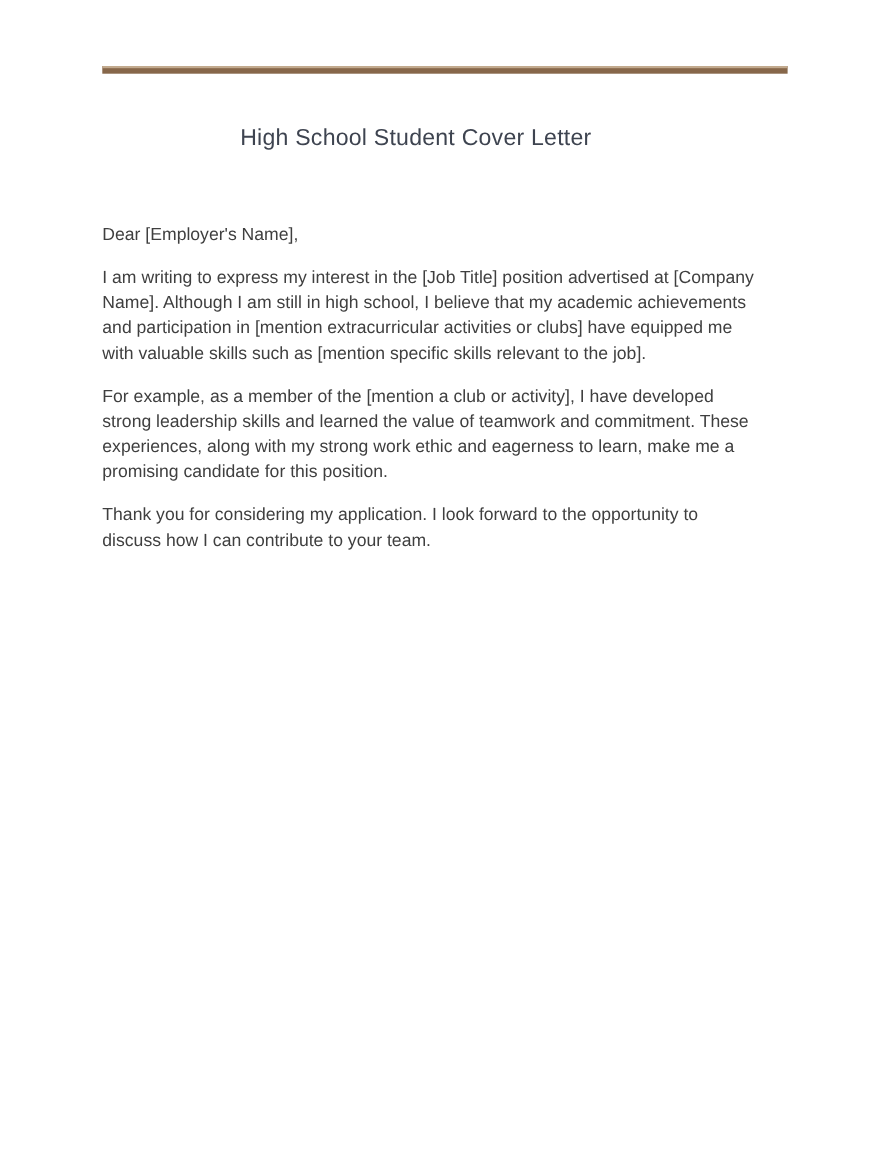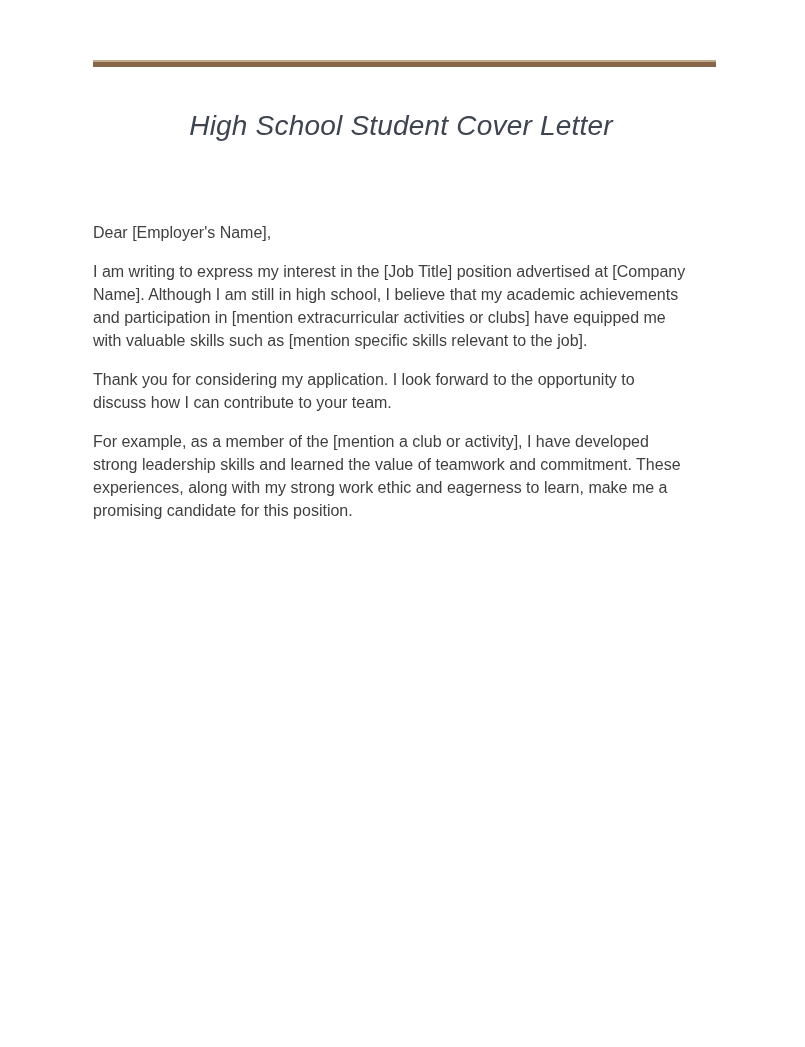--- a/index.html
+++ b/index.html
@@ -22,59 +22,57 @@
     left: 93px;
     top: 60px;
     width: 623px;
     height: 7px;
     box-sizing: border-box;
     background: var(--accent-bar, #87674a);
     border-top: 2px solid var(--accent-bar-edge, #c2aa8e);
   }
   .doc-title {
     position: absolute;
-    left: 103px;
+    left: 80px;
     top: 109px;
     width: 596px;
     margin: 0;
     text-align: center;
-    font-size: 28px;
+    font-size: 21px;
     line-height: 34px;
     font-weight: 400;
     letter-spacing: 0.2px;
     color: var(--title-color, #3e4450);
-    font-style: italic;
   }
   .letter {
     position: absolute;
     left: 93px;
     top: 202px;
     width: 596px;
     font-size: 16px;
     line-height: 23px;
     color: var(--body-color, #3f3f3f);
-    margin-top: 19px;
   }
   .letter p { margin: 0 0 16px 0; }
 </style>
 </head>
 <body>
 
 <div class="page">
 
   <div class="accent-bar"></div>
 
   <h1 class="doc-title">High School Student Cover Letter</h1>
 
   <div class="letter">
 
     <p>Dear [Employer's Name],</p>
 
     <p>I am writing to express my interest in the [Job Title] position advertised at [Company Name]. Although I am still in high school, I believe that my academic achievements and participation in [mention extracurricular activities or clubs] have equipped me with valuable skills such as [mention specific skills relevant to the job].</p>
 
+    <p>For example, as a member of the [mention a club or activity], I have developed strong leadership skills and learned the value of teamwork and commitment. These experiences, along with my strong work ethic and eagerness to learn, make me a promising candidate for this position.</p>
+
     <p>Thank you for considering my application. I look forward to the opportunity to discuss how I can contribute to your team.</p>
-
-    <p>For example, as a member of the [mention a club or activity], I have developed strong leadership skills and learned the value of teamwork and commitment. These experiences, along with my strong work ethic and eagerness to learn, make me a promising candidate for this position.</p>
 
 
   </div>
 
 </div>
 
 </body></html>

